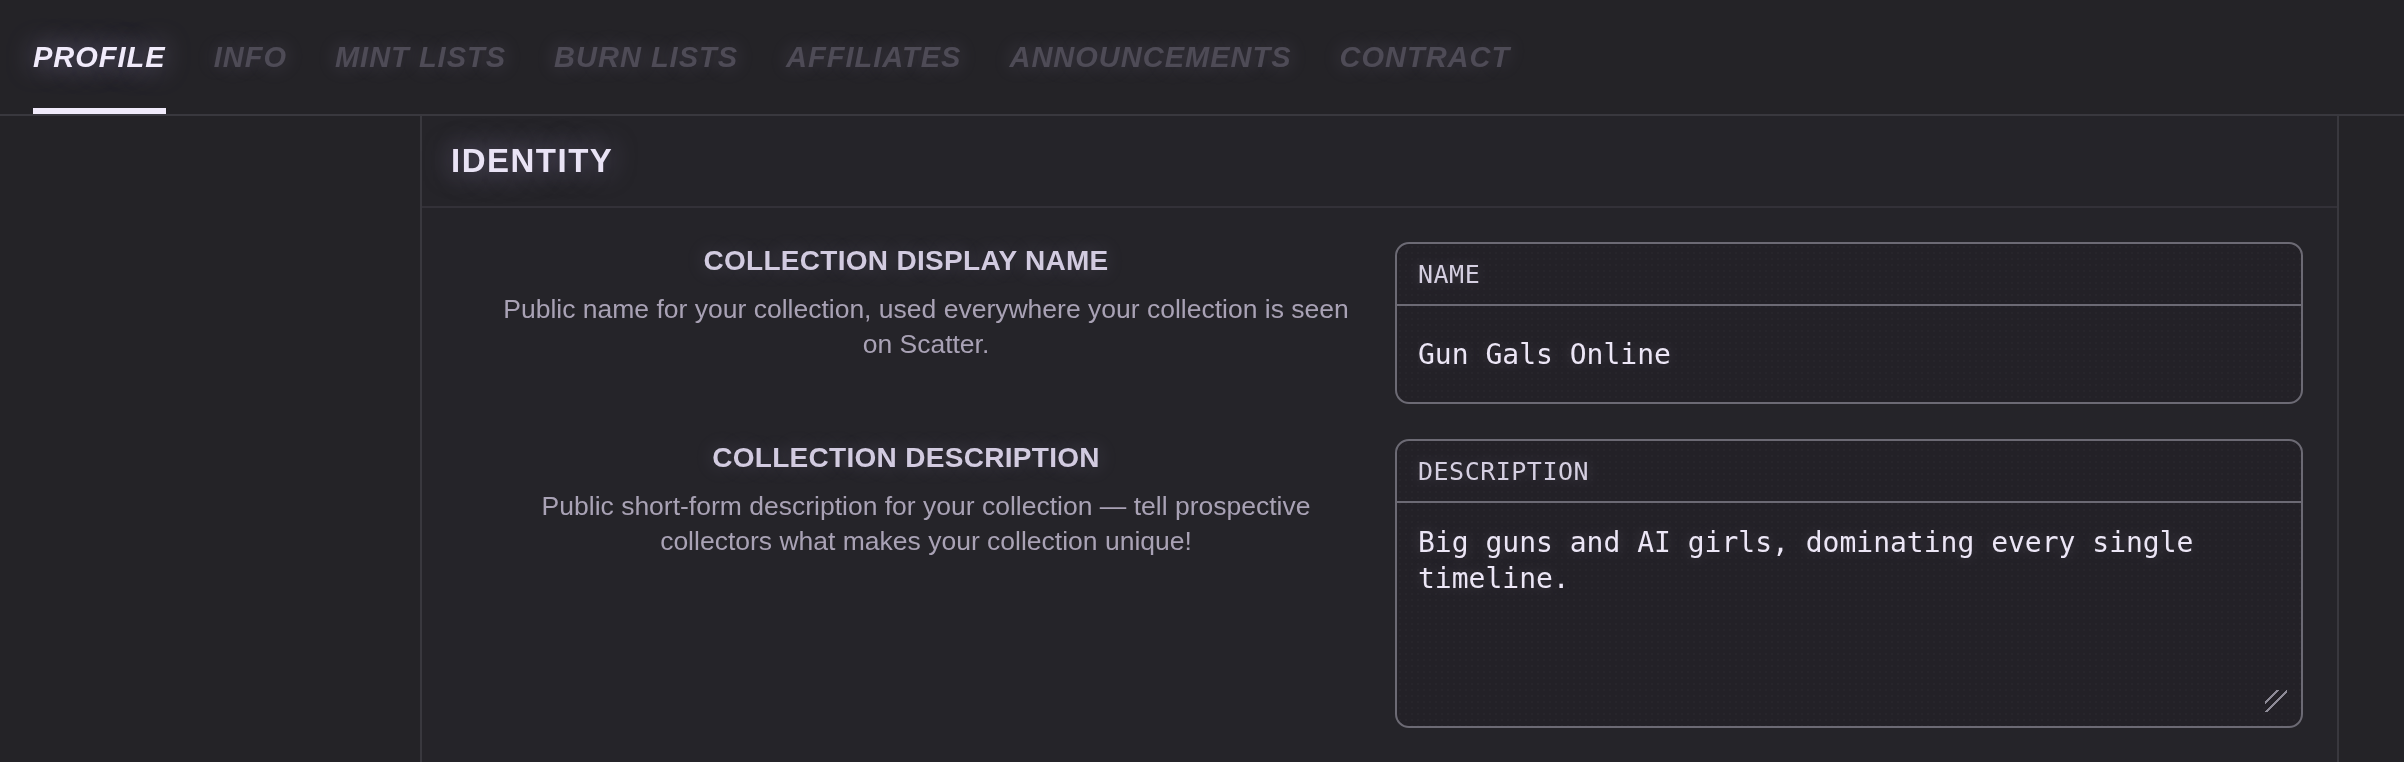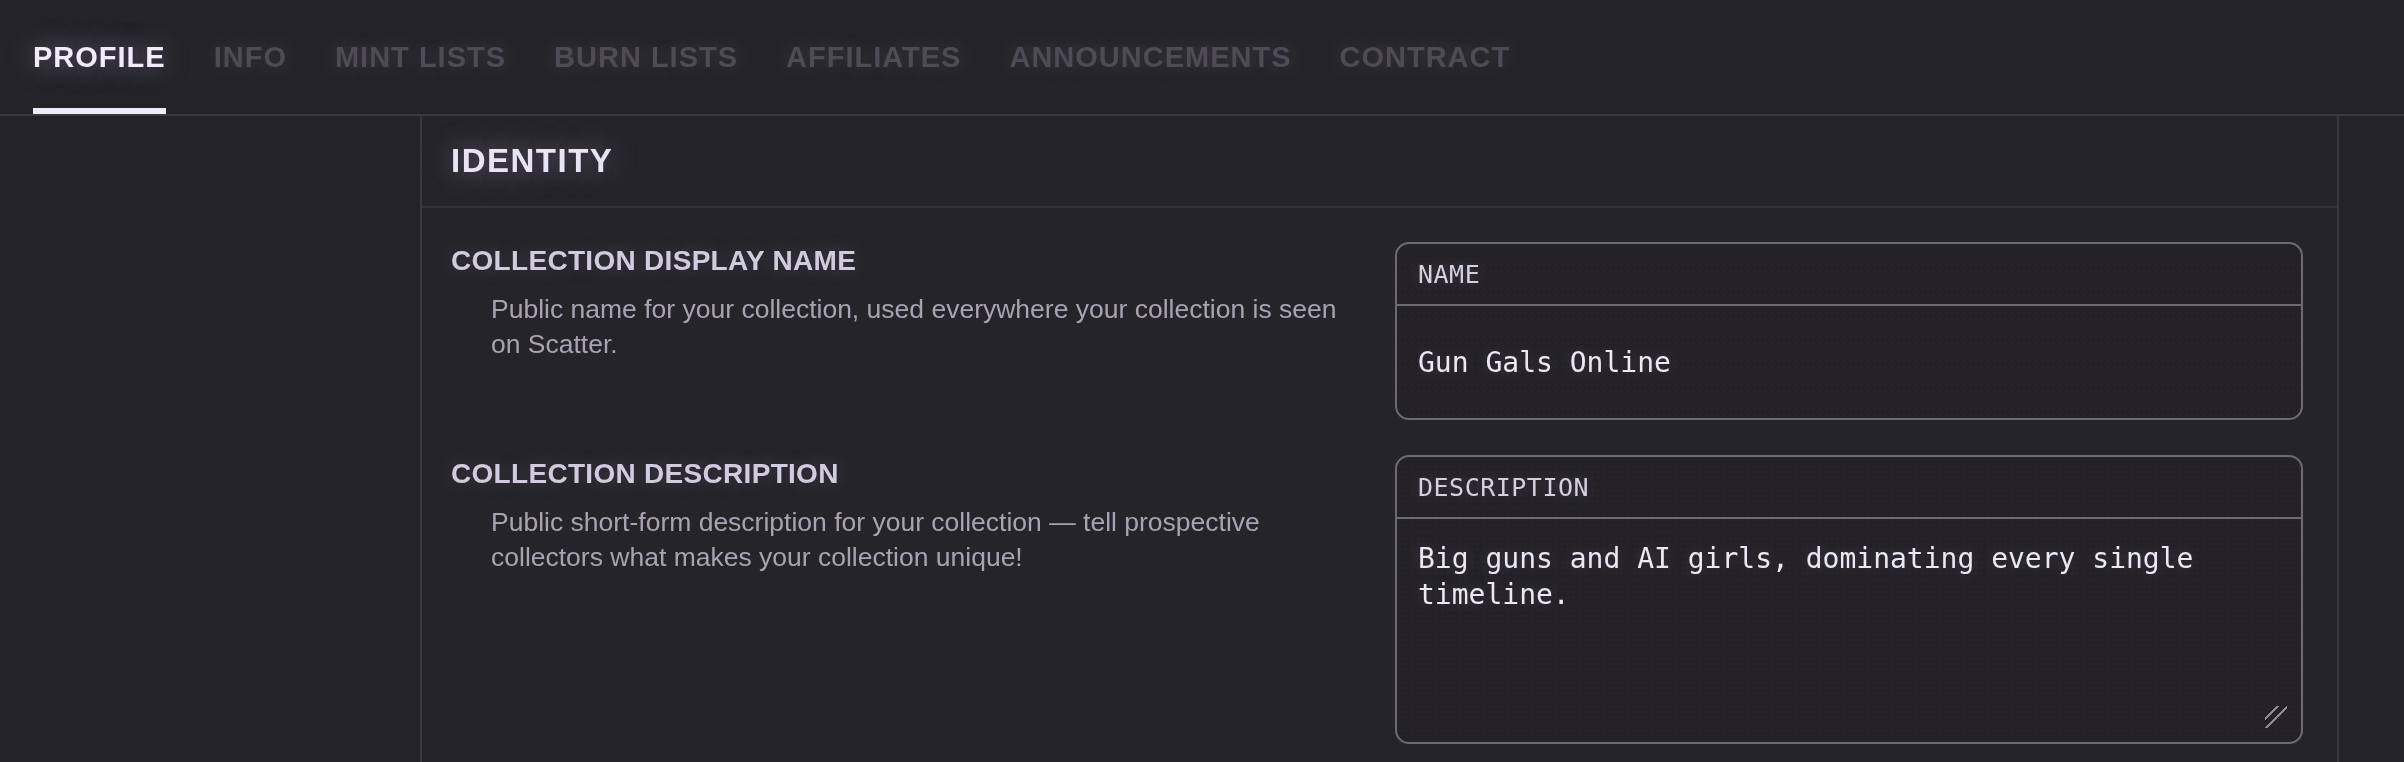--- a/index.html
+++ b/index.html
@@ -24,20 +24,21 @@
     display:flex;
     align-items:center;
     position:relative;
     font-size:29px;
     font-weight:700;
     letter-spacing:1px;
     color:#4e4b56;
     text-shadow:0 0 20px rgba(193,178,233,0.22);
     cursor:pointer;
     white-space:nowrap;
+    font-style:italic;
   }
   .tab.active {
     color:#f1ebfb;
     text-shadow:0 0 26px rgba(193,178,233,0.55);
   }
   .tab.active::after {
     content:"";
     position:absolute;
     left:0; right:0; bottom:0;
     height:6px;
@@ -68,21 +69,21 @@
     color:#e9e3f5;
     text-shadow:0 0 28px rgba(193,178,233,0.5);
   }
   .panel-body { padding:34px 34px 0 29px; }
 
   .row {
     display:flex;
     gap:34px;
     margin-bottom:35px;
   }
-  .row-left  { width:910px; }
+  .row-left  { width:910px;text-align:center; }
   .row-right { width:908px; }
 
   .field-heading {
     margin-top:3px;
     margin-bottom:15px;
     font-size:28px;
     font-weight:700;
     letter-spacing:0.3px;
     color:#d2cbe0;
     text-shadow:0 0 20px rgba(193,178,233,0.22);
@@ -115,21 +116,21 @@
   .input-label {
     font-family:"DejaVu Sans Mono", monospace;
     font-size:25px;
     letter-spacing:0.5px;
     color:#d5cfe1;
     text-shadow:0 0 16px rgba(220,212,245,0.2);
   }
   .text-input {
     display:block;
     width:100%;
-    height:112px;
+    height:96px;
     padding:0 21px;
     background:transparent;
     border:none;
     outline:none;
     font-family:"DejaVu Sans Mono", monospace;
     font-size:28px;
     color:#ece6f6;
     text-shadow:0 0 16px rgba(220,212,245,0.18);
   }
   .textarea-input {

